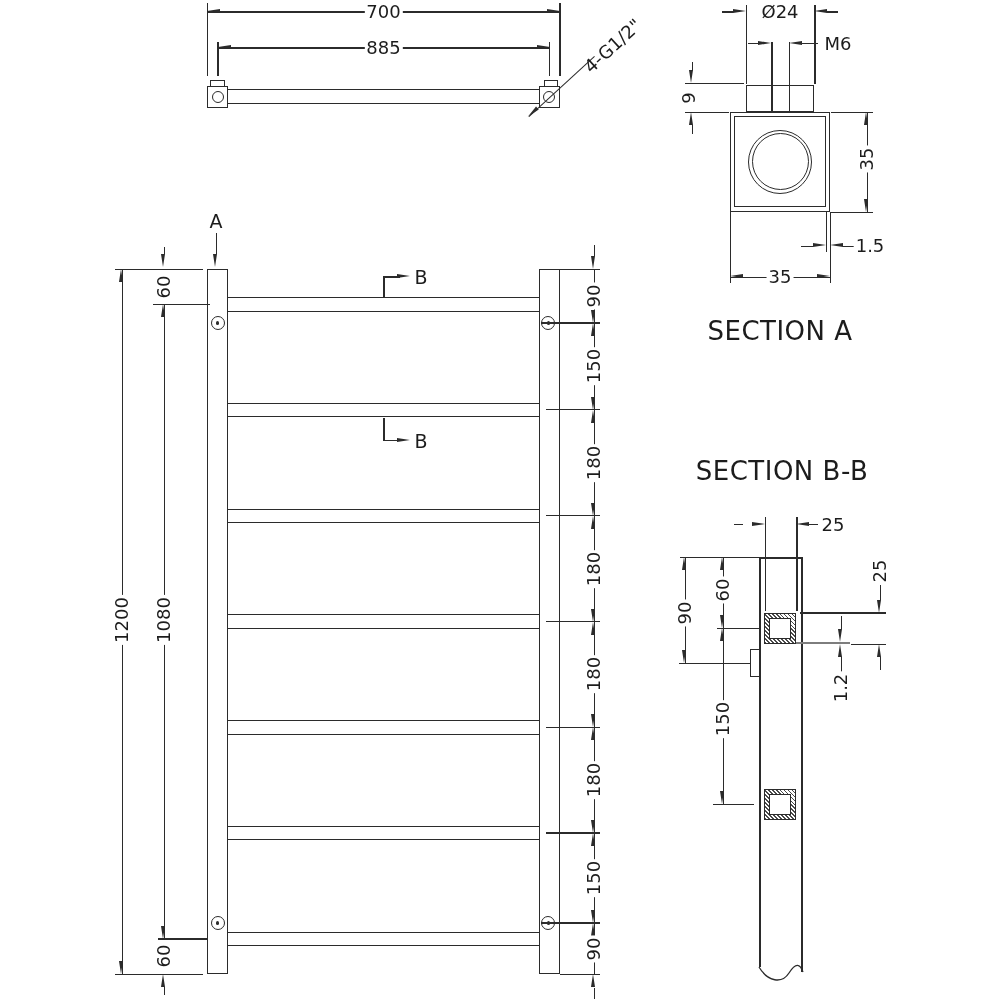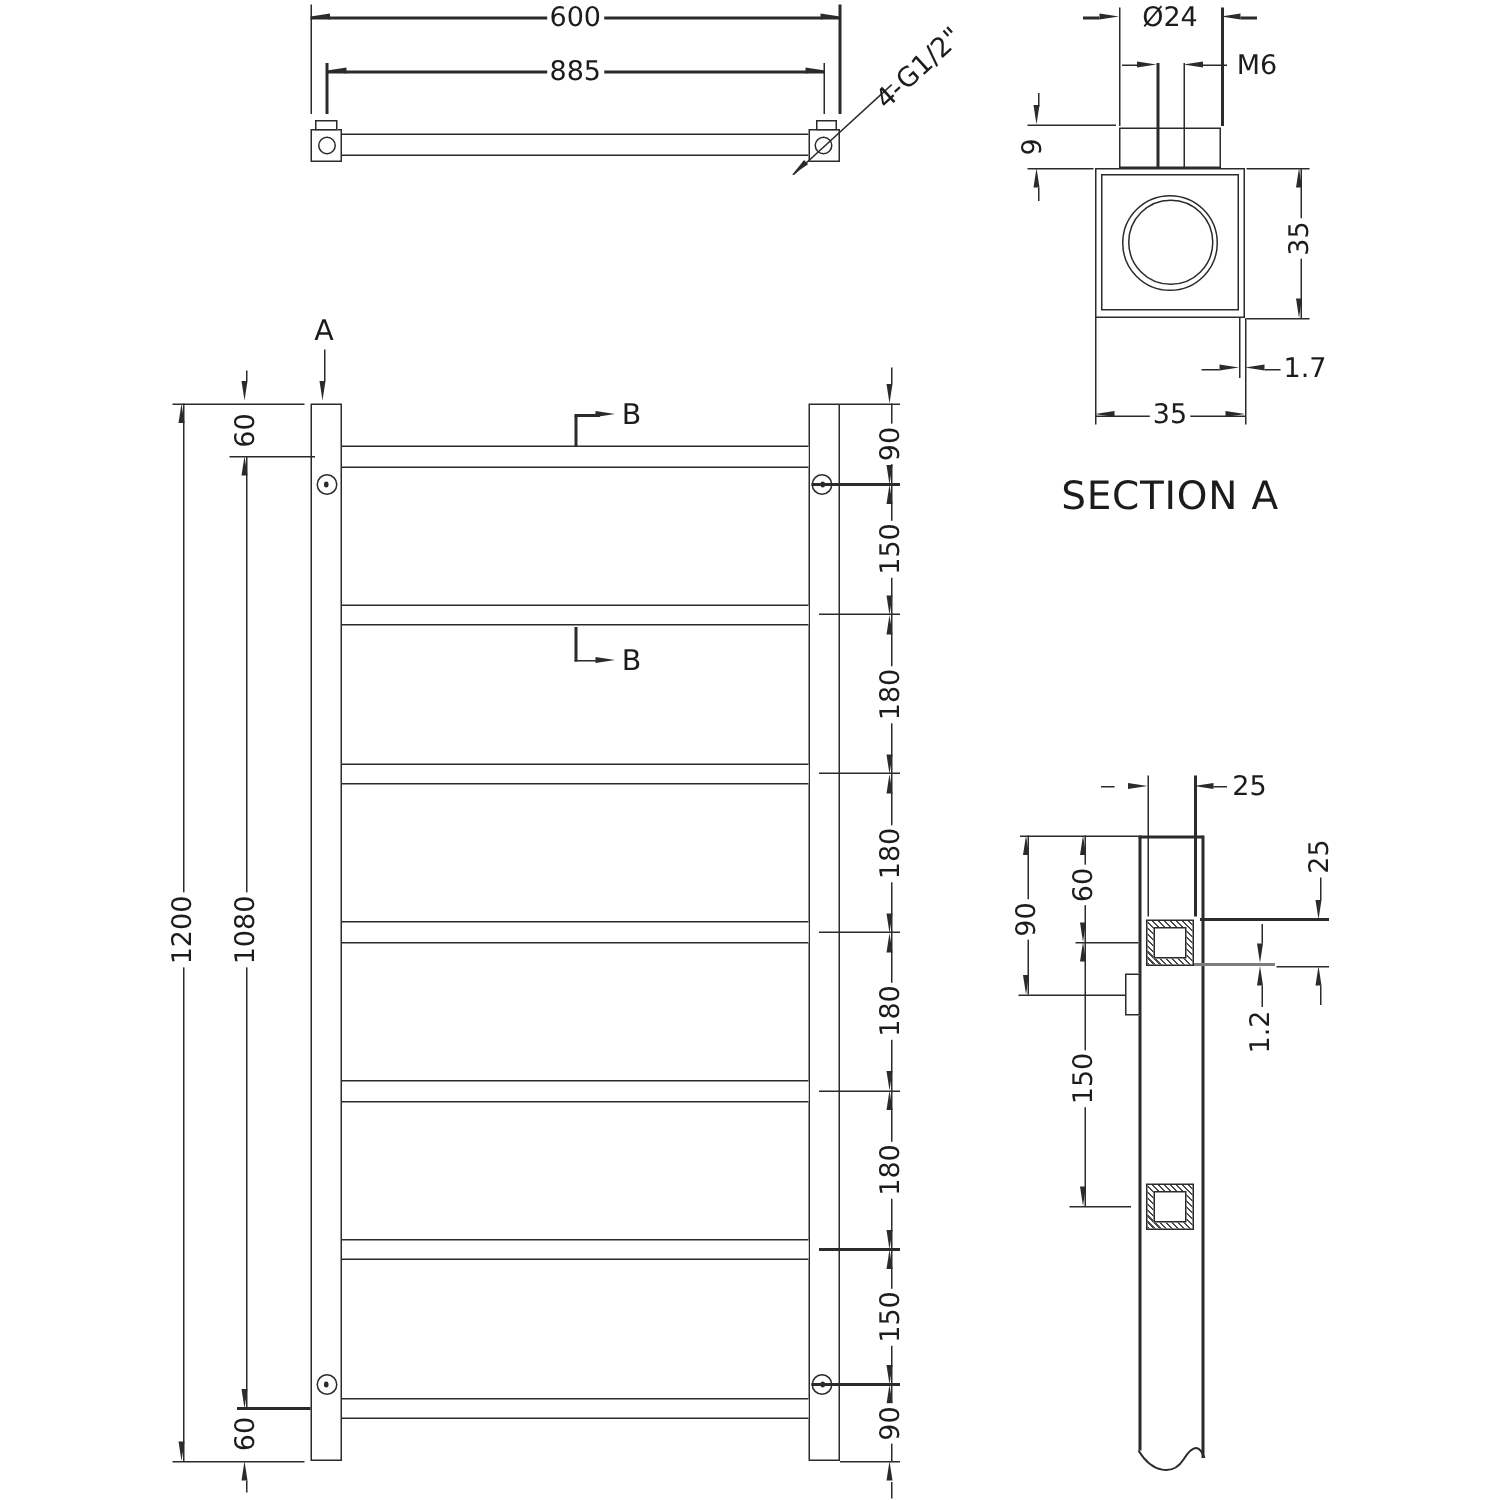--- a/index.html
+++ b/index.html
@@ -35,21 +35,21 @@
 
   <div class="grp">
     <div class="vl" style="left:207px;top:3px;height:73px"></div>
     <div class="vl" style="left:559.4px;top:3px;height:73px"></div>
     <div class="vl" style="left:217.4px;top:42px;height:34px"></div>
     <div class="vl" style="left:549.2px;top:42px;height:34px"></div>
 
     <div class="hl" style="left:207px;top:11.4px;width:353px"></div>
     <div class="ah l" style="left:207.3px;top:9.1px"></div>
     <div class="ah r" style="left:546.6px;top:9.1px"></div>
-    <div class="lbl" style="left:383.5px;top:11.5px">600</div>
+    <div class="lbl" style="left:383.5px;top:11.5px">700</div>
 
     <div class="hl" style="left:217.6px;top:47.4px;width:332px"></div>
     <div class="ah l" style="left:217.6px;top:45.1px"></div>
     <div class="ah r" style="left:536.5px;top:45.1px"></div>
     <div class="lbl" style="left:383.5px;top:47.5px">885</div>
 
     <div class="tube" style="left:228px;top:89px;width:311px;height:15.4px"></div>
     <div class="rect" style="left:207.3px;top:86.4px;width:20.6px;height:21.2px"></div>
     <div class="rect" style="left:210.4px;top:80.2px;width:14.4px;height:7px"></div>
     <div class="rect" style="left:539px;top:86.4px;width:20.6px;height:21.2px"></div>
@@ -199,32 +199,33 @@
     <div class="ah u" style="left:864.1px;top:111.7px"></div>
     <div class="ah d" style="left:864.1px;top:198.7px"></div>
     <div class="lbl rot" style="left:866.7px;top:159px">35</div>
 
     <div class="vl" style="left:825.7px;top:212px;height:40px"></div>
     <div class="vl" style="left:830px;top:211.7px;height:71.3px"></div>
     <div class="hl" style="left:801px;top:245.8px;width:12px"></div>
     <div class="ah r" style="left:812.7px;top:243.4px"></div>
     <div class="ah l" style="left:830px;top:243.4px"></div>
     <div class="hl" style="left:843px;top:245.8px;width:12px"></div>
-    <div class="lbl" style="left:870px;top:246px">1.7</div>
+    <div class="lbl" style="left:870px;top:246px">1.5</div>
 
     <div class="vl" style="left:730px;top:212px;height:71px"></div>
     <div class="hl" style="left:730px;top:276.8px;width:100px"></div>
     <div class="ah l" style="left:730px;top:274.4px"></div>
     <div class="ah r" style="left:817px;top:274.4px"></div>
     <div class="lbl" style="left:780px;top:277px">35</div>
 
     <div class="lbl ttl" style="left:780px;top:331px">SECTION A</div>
   </div>
 
   <div class="grp">
+    <div class="lbl ttl" style="left:782px;top:470.5px">SECTION B-B</div>
 
     <div class="vl" style="left:759.3px;top:557.3px;height:410px"></div>
     <div class="vl" style="left:801.3px;top:557.3px;height:415px"></div>
     <div class="hl" style="left:759.3px;top:557.3px;width:43.2px"></div>
     <svg width="56" height="26" viewBox="0 0 56 26" style="position:absolute;left:752px;top:958px">
       <path d="M7 9 C 16 24, 30 26, 37 15 S 48 6, 51 14" fill="none" stroke="#2b2b2b" stroke-width="1.3"></path>
     </svg>
 
     <div class="hsq" style="left:764px;top:612.5px;width:31.5px;height:31.5px">
       <div class="hsq-in" style="left:4px;top:4px;width:21.5px;height:21.5px"></div>

